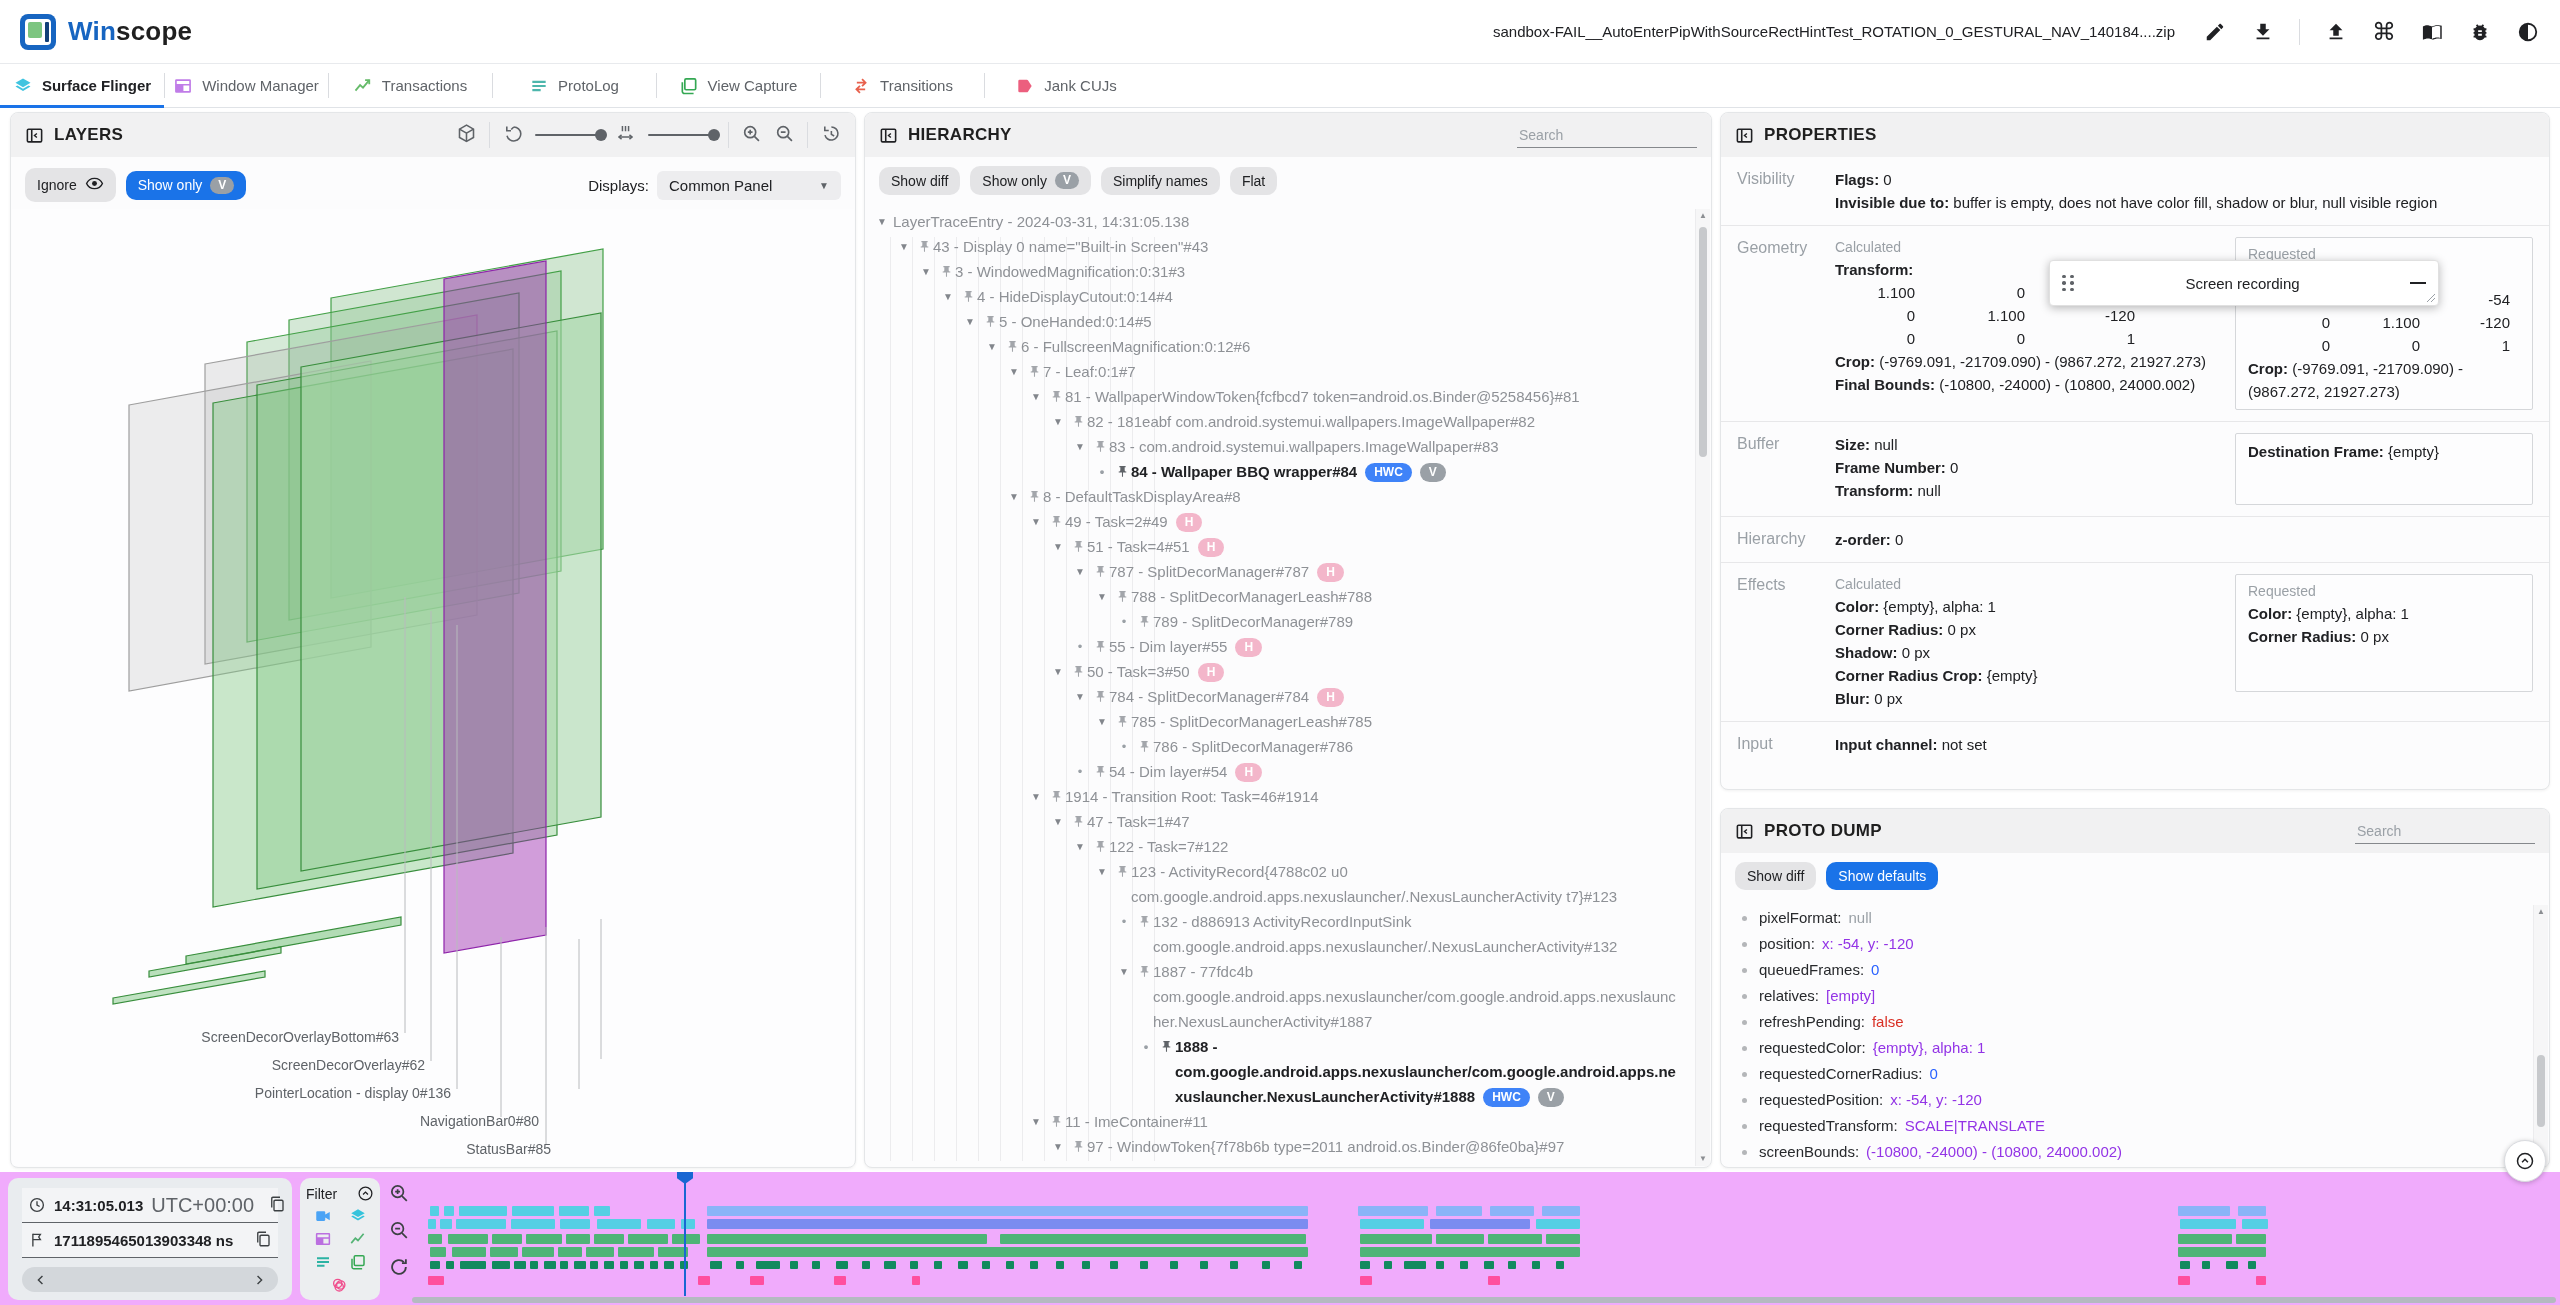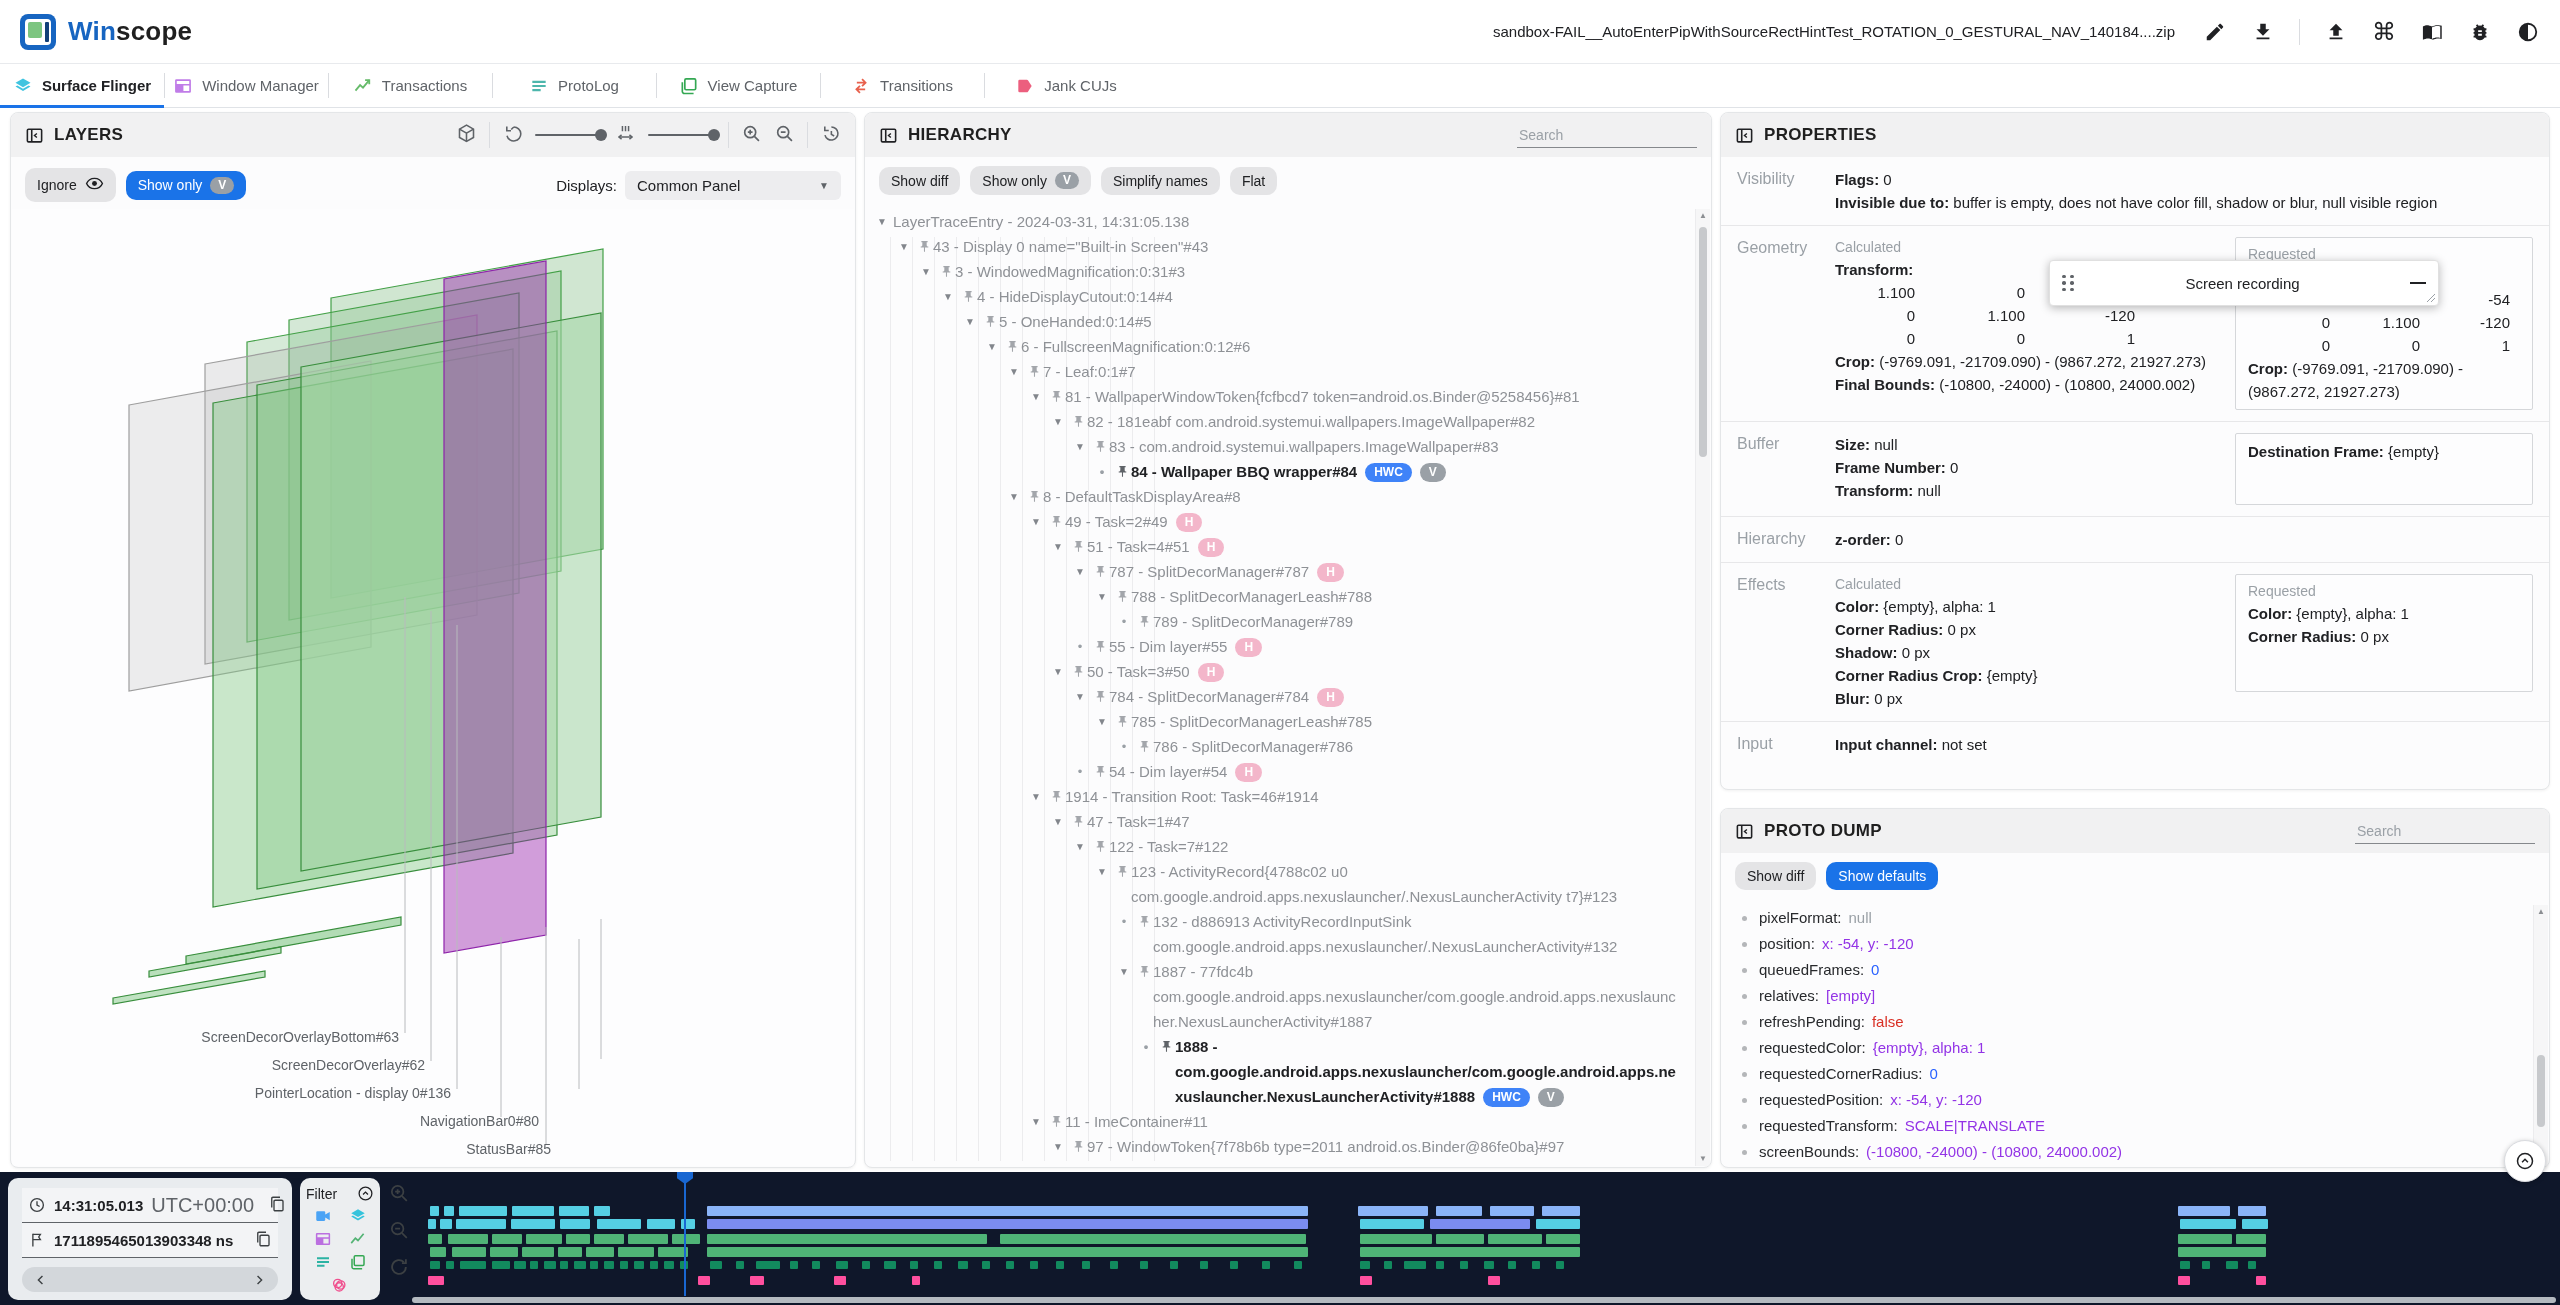--- a/index.html
+++ b/index.html
@@ -54,21 +54,21 @@
   .btn.blue { background:#1a73e8; color:#fff; }
   .chip-pill { background:#9aa0a6; color:#fff; border-radius:9px; padding:0 8px; font-size:12px; line-height:17px; font-weight:700; }
 
   
   .view-controls { margin-left:auto; display:flex; align-items:center; gap:12px; color:#5f6368; }
   .view-controls svg { width:21px; height:21px; }
   .slider { width:68px; height:2px; background:#5f6368; position:relative; border-radius:1px; }
   .slider i { position:absolute; right:-4px; top:-5px; width:12px; height:12px; background:#5f6368; border-radius:50%; }
   .layers-toolbar { display:flex; align-items:center; padding:11px 14px; gap:10px; }
   .displays { margin-left:auto; display:flex; align-items:center; gap:8px; font-size:15px; color:#202124; }
-  .select { background:#ededef; border-radius:6px; padding:6px 12px; width:216px; display:flex;
+  .select { background:#ededef; border-radius:6px; padding:6px 12px; width:184px; display:flex;
             justify-content:space-between; align-items:center; font-size:15px; cursor:pointer; }
   .caret { font-size:10px; color:#5f6368; }
 
   
   .canvas3d { position:absolute; top:96px; left:1px; right:1px; bottom:1px; overflow:hidden; background:#fdfdfe; }
   .scene-label { position:absolute; font-size:14px; color:#5f6368; white-space:nowrap; }
 
   
   .htoolbar { display:flex; align-items:center; padding:9px 14px; gap:10px; }
   .tree { position:absolute; top:96px; left:6px; right:20px; bottom:2px; overflow:hidden;
@@ -126,21 +126,21 @@
   .rec-overlay { position:absolute; left:2049px; top:260px; width:390px; height:46px; background:#fff;
                  border:1px solid #e0e0e0; border-radius:4px; box-shadow:0 2px 10px rgba(0,0,0,.28);
                  display:flex; align-items:center; padding:0 12px; z-index:9; }
   .rec-title { flex:1; text-align:center; font-size:15px; color:#202124; }
   .minimize-bar { width:16px; height:2.5px; background:#202124; cursor:pointer; }
   .dots { display:grid; grid-template-columns:5px 5px; gap:3px; cursor:grab; }
   .dots i { width:3.5px; height:3.5px; border-radius:50%; background:#5f6368; }
   .resize-corner { position:absolute; right:2px; bottom:2px; width:10px; height:10px; }
 
   
-  .footer { position:absolute; left:0; right:0; top:1172px; bottom:0; background:#0f172a;padding-left:8px; }
+  .footer { position:absolute; left:0; right:0; top:1172px; bottom:0; background:#f0abfc;padding-left:8px; }
   .tcard { position:absolute; left:8px; top:6px; width:284px; height:122px; background:#e9ecef; border-radius:10px; padding:10px 14px; }
   .trow-input { height:35px; background:#f3f4f6; border-bottom:1px solid #5f6368; display:flex; align-items:center; gap:8px;
                 font-size:15px; padding:0 6px; }
   .trow-input svg { width:18px; height:18px; color:#3c4043; flex:none; }
   .tzlbl { color:#5f6368; margin-left:auto; font-size:20px; }
   .copybtn { margin-left:auto; cursor:pointer; }
   .trow-input .copybtn { margin-left:auto; }
   .navpill { margin-top:9px; height:25px; background:#d3d7db; border-radius:13px; display:flex;
              justify-content:space-between; align-items:center; padding:0 12px; color:#3c4043; }
   .navpill svg { width:14px; height:14px; cursor:pointer; }

